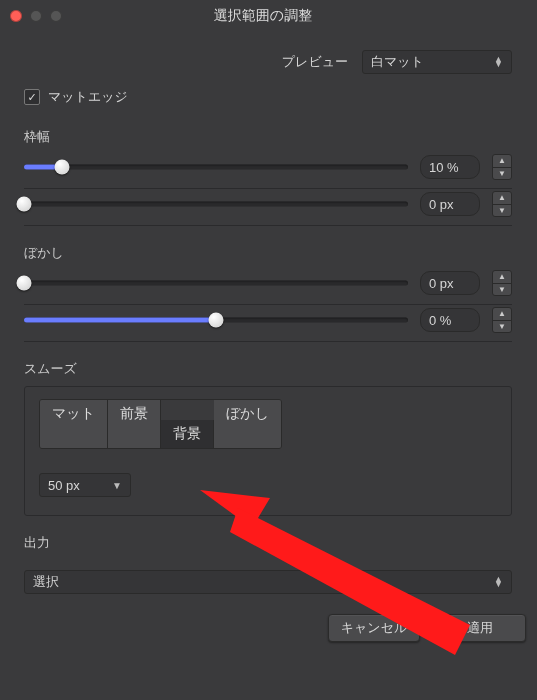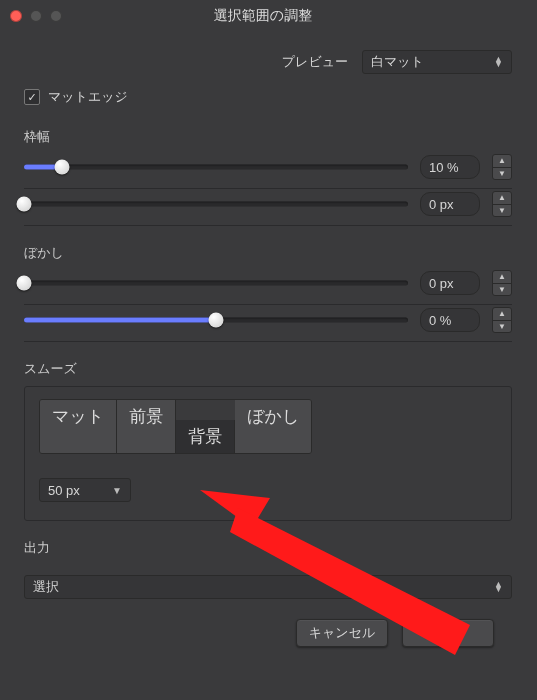--- a/index.html
+++ b/index.html
@@ -135,31 +135,31 @@
     padding:12px 14px 18px 14px;
     margin-top:6px;
     position:relative;
   }
   .seg{
     display:flex;border:1px solid var(--button-border);border-radius:3px;overflow:hidden;
     width:fit-content;
   }
   .seg .seg-btn{
     padding:5px 12px;background:#4a4a4c;color:#ddd;border-right:1px solid var(--button-border);
-    font-size:17px;
+    font-size:14px;
   }
   .seg .seg-btn:last-child{border-right:none;}
   .seg .seg-btn.active{background:#2f2f31;margin-top:20px;}
   .size-select{
     margin-top:24px;width:92px;
   }
   .output-row{margin-top:18px;}
   .btn-row{
     display:flex;justify-content:flex-end;gap:14px;
-    padding:0 32px;
+    padding:0 0;
     margin-top:10px;
   }
   .btn{
     min-width:90px;height:26px;
     display:flex;align-items:center;justify-content:center;
     background:#4a4a4c;border:1px solid var(--button-border);border-radius:4px;
     box-shadow:0 1px 0 rgba(255,255,255,.05) inset, 0 1px 2px rgba(0,0,0,.4);
   }
   
   .arrow{

